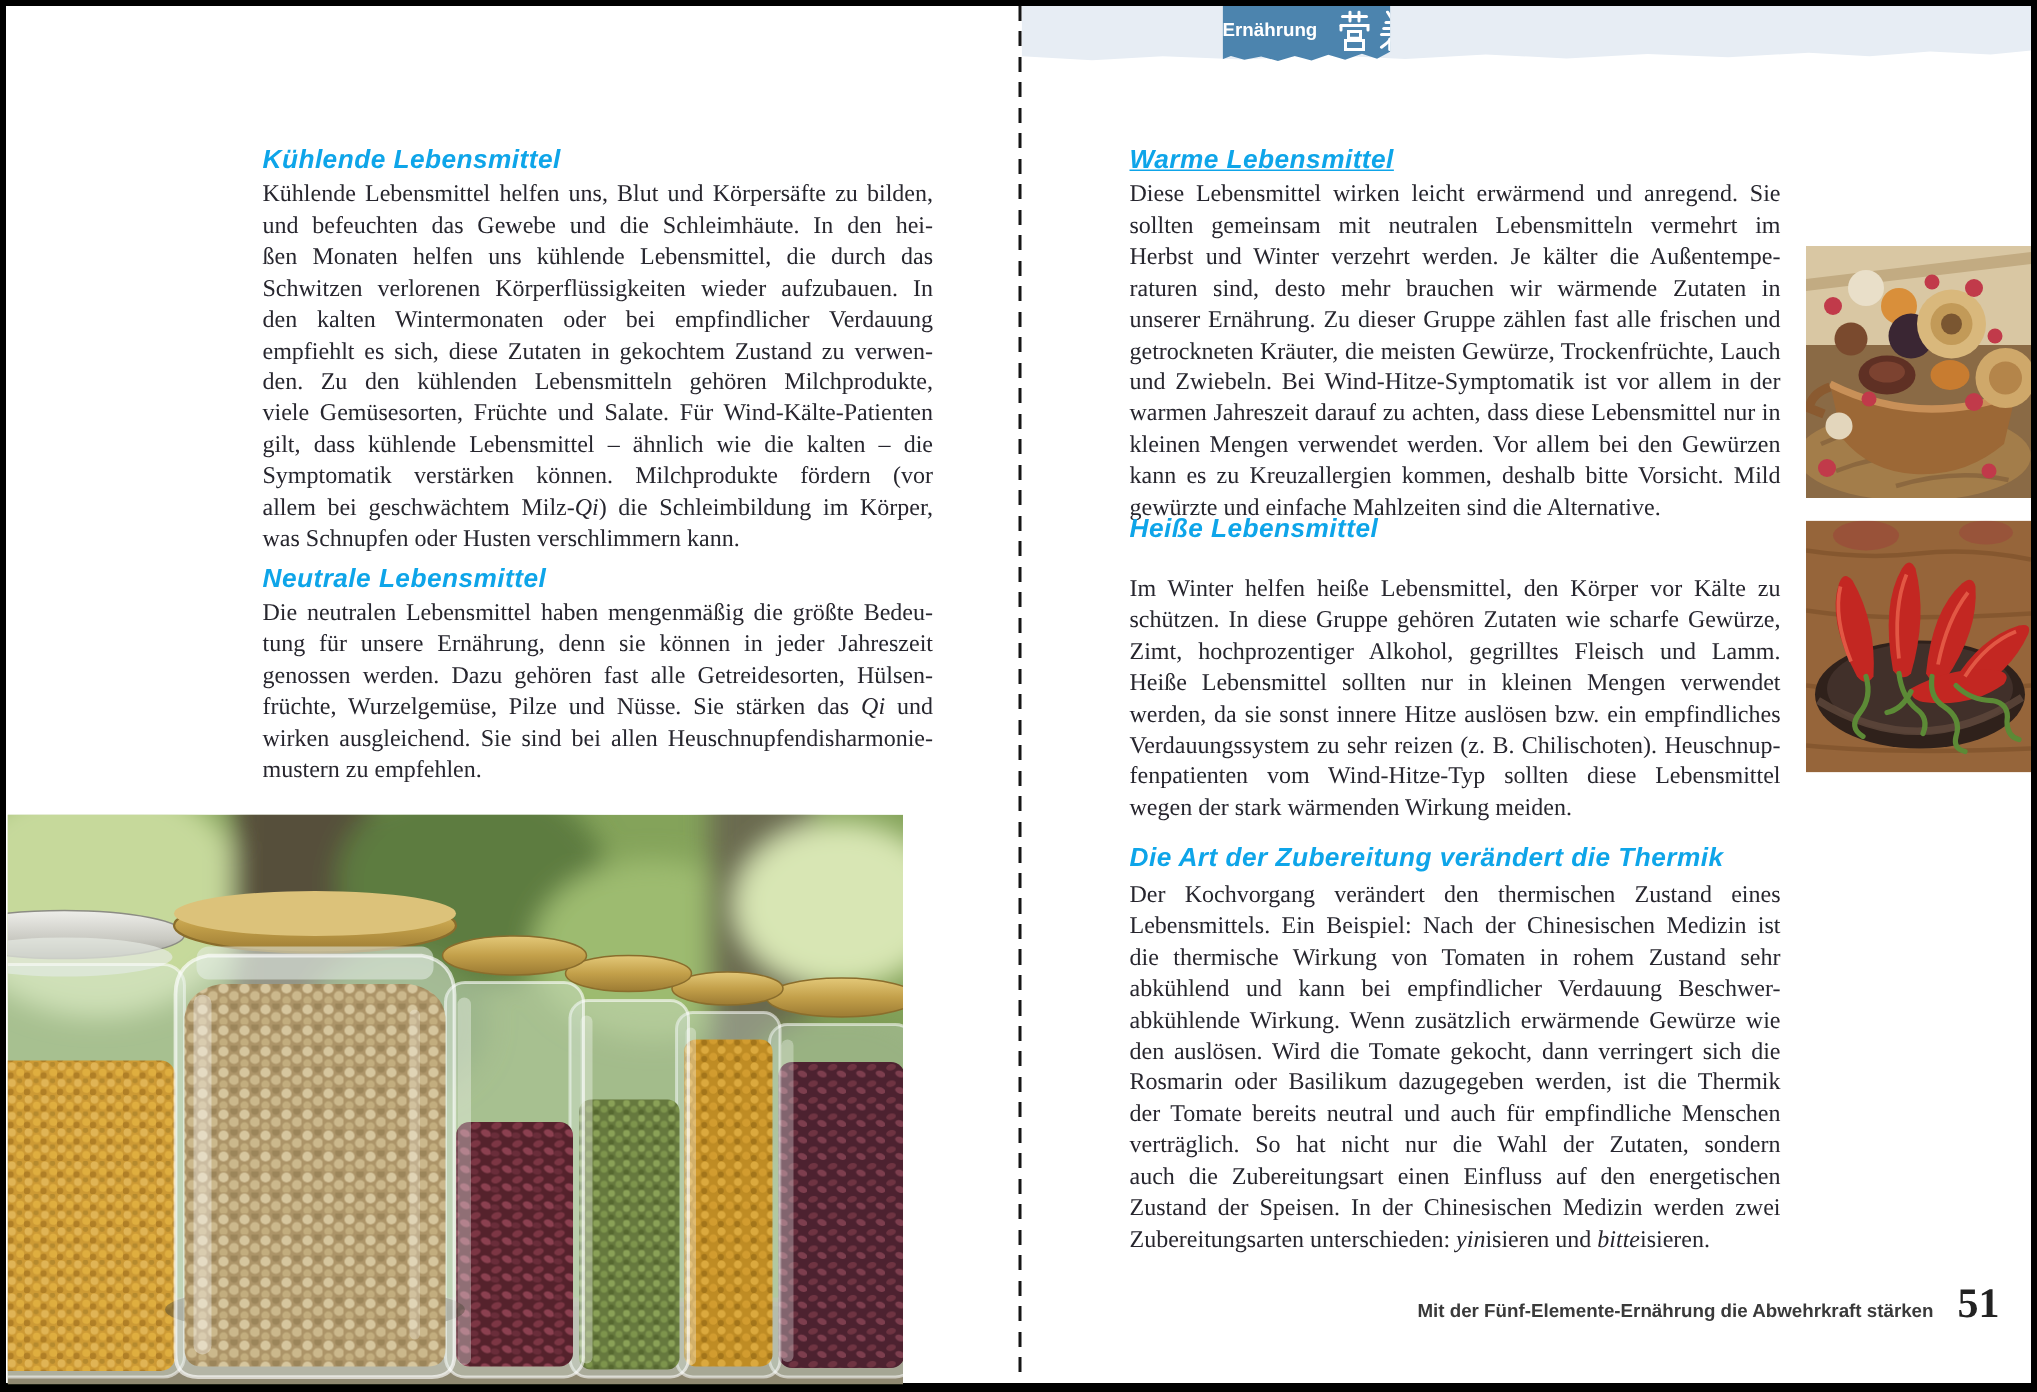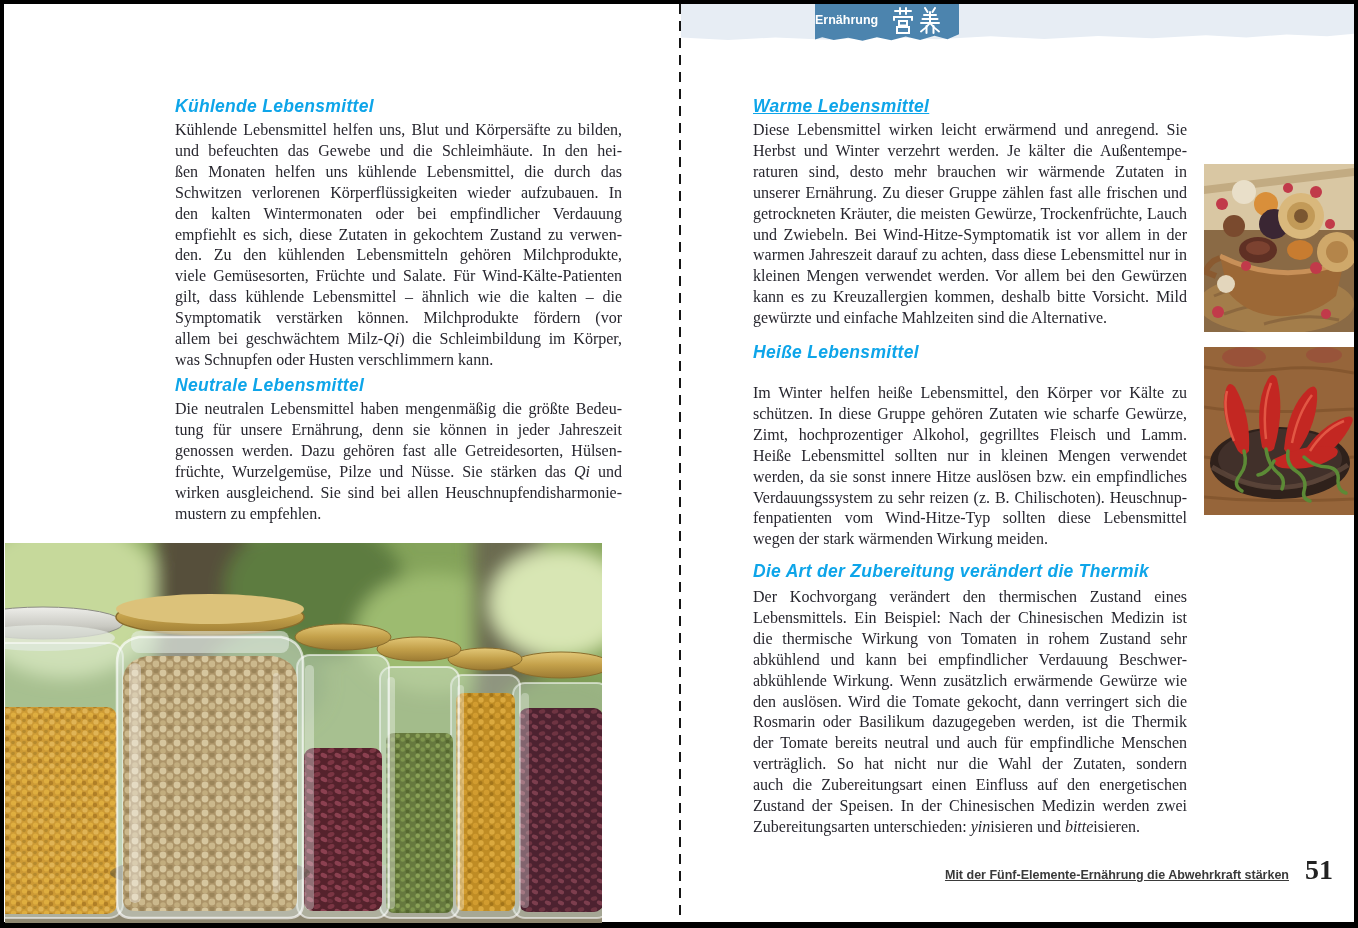--- a/index.html
+++ b/index.html
@@ -3,32 +3,32 @@
 <meta charset="utf-8">
 <style>
   html,body{margin:0;padding:0;background:#555;}
   .screen{position:relative;width:1358px;height:928px;background:#000;overflow:hidden;
           font-family:"Liberation Serif",serif;}
   .page-bg{position:absolute;left:4px;top:4px;right:4px;bottom:6px;background:#ffffff;}
   .divider{position:absolute;left:679px;top:4px;bottom:6px;width:2px;z-index:30;
            background:repeating-linear-gradient(to bottom,#161616 0 10px,transparent 10px 17px);}
   .band{position:absolute;left:681px;top:4px;width:673px;height:38px;background:#e7edf4;z-index:5;
         clip-path:polygon(0 0,100% 0,100% 78%,96% 85%,90% 80%,84% 88%,78% 82%,70% 90%,62% 84%,54% 92%,46% 85%,38% 93%,30% 86%,22% 94%,14% 88%,7% 95%,0 88%);}
-  .chapter-tab{position:absolute;left:815px;top:4px;width:144px;height:37px;background:#4c84ae;z-index:6;
+  .chapter-tab{position:absolute;left:815px;top:4px;width:112px;height:37px;background:#4c84ae;z-index:6;
         clip-path:polygon(0 0,100% 0,100% 82%,92% 95%,83% 86%,73% 97%,63% 88%,53% 98%,43% 90%,33% 99%,23% 91%,13% 97%,5% 90%,0 96%);
         display:flex;align-items:center;justify-content:flex-start;gap:14px;}
   .chapter-de{color:#fff;font-family:"Liberation Sans",sans-serif;font-weight:bold;font-size:12.5px;padding-bottom:6px;}
   .chapter-zh{padding-bottom:4px;}
   .sec-head{position:absolute;color:#0ea5e9;font-family:"Liberation Sans",sans-serif;
             font-weight:bold;font-style:italic;font-size:17.5px;letter-spacing:.3px;}
   .body-block{position:absolute;font-size:16px;color:#27262e;line-height:20.9px;}
   .tline{text-align:justify;text-align-last:justify;white-space:normal;}
   .tline.last{text-align-last:left;}
   .footer{position:absolute;top:854px;right:25px;display:flex;align-items:baseline;gap:16px;z-index:8;}
-  .footer-text{font-family:"Liberation Sans",sans-serif;font-weight:bold;font-size:12.5px;color:#3a3a3a;text-decoration:underline;}
+  .footer-text{font-family:"Liberation Sans",sans-serif;font-weight:bold;font-size:12.5px;color:#3a3a3a;}
   .page-num{font-family:"Liberation Serif",serif;font-weight:bold;font-size:28px;color:#222;}
   .photo{position:absolute;overflow:hidden;}
   svg{display:block;}
 </style>
 </head>
 <body>
 
 <div class="screen">
   <div class="page-bg"></div>
 
@@ -86,20 +86,21 @@
       <div class="tline">tung für unsere Ernährung, denn sie können in jeder Jahreszeit</div>
       <div class="tline">genossen werden. Dazu gehören fast alle Getreidesorten, Hülsen-</div>
       <div class="tline">früchte, Wurzelgemüse, Pilze und Nüsse. Sie stärken das <i>Qi</i> und</div>
       <div class="tline">wirken ausgleichend. Sie sind bei allen Heuschnupfendisharmonie-</div>
       <div class="tline last">mustern zu empfehlen.</div>
     </div>
 
   <div class="sec-head" style="left:753px;top:96px;width:434px;text-decoration:underline;">Warme Lebensmittel</div>
   <div class="body-block" style="left:753px;top:120px;width:434px;">
       <div class="tline">Diese Lebensmittel wirken leicht erwärmend und anregend. Sie</div>
+      <div class="tline">sollten gemeinsam mit neutralen Lebensmitteln vermehrt im</div>
       <div class="tline">Herbst und Winter verzehrt werden. Je kälter die Außentempe-</div>
       <div class="tline">raturen sind, desto mehr brauchen wir wärmende Zutaten in</div>
       <div class="tline">unserer Ernährung. Zu dieser Gruppe zählen fast alle frischen und</div>
       <div class="tline">getrockneten Kräuter, die meisten Gewürze, Trockenfrüchte, Lauch</div>
       <div class="tline">und Zwiebeln. Bei Wind-Hitze-Symptomatik ist vor allem in der</div>
       <div class="tline">warmen Jahreszeit darauf zu achten, dass diese Lebensmittel nur in</div>
       <div class="tline">kleinen Mengen verwendet werden. Vor allem bei den Gewürzen</div>
       <div class="tline">kann es zu Kreuzallergien kommen, deshalb bitte Vorsicht. Mild</div>
       <div class="tline last">gewürzte und einfache Mahlzeiten sind die Alternative.</div>
     </div>

